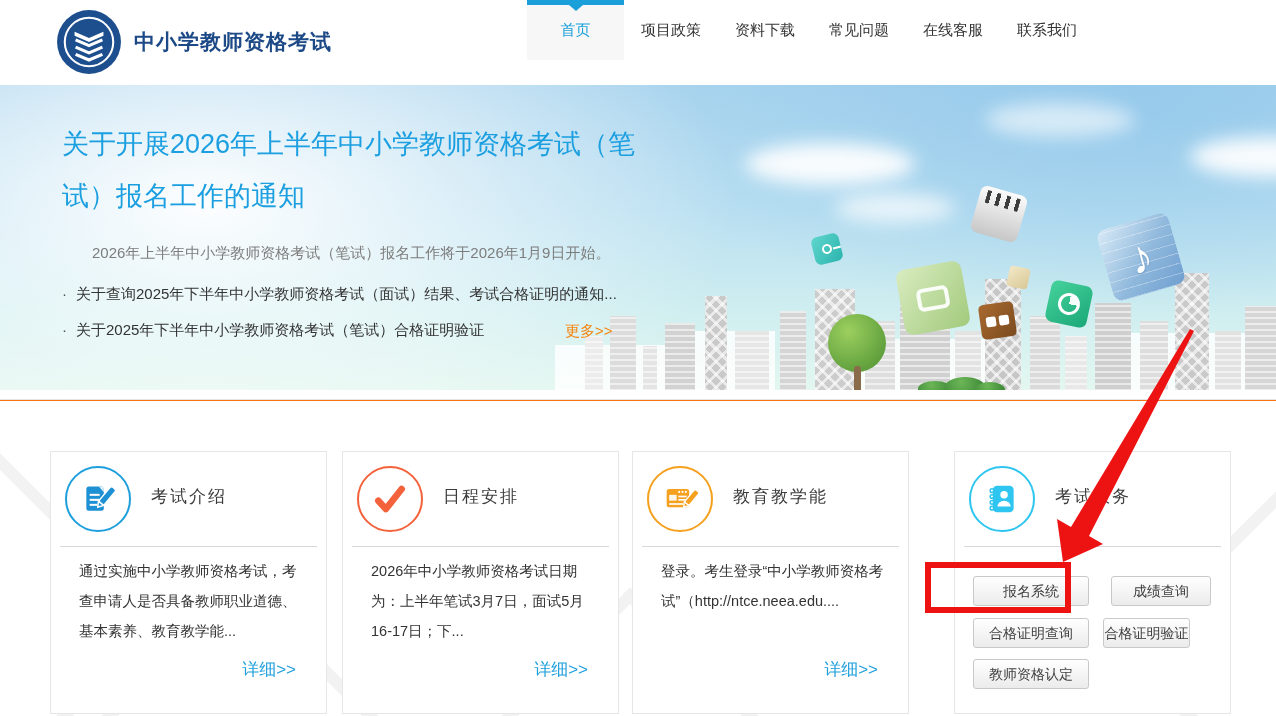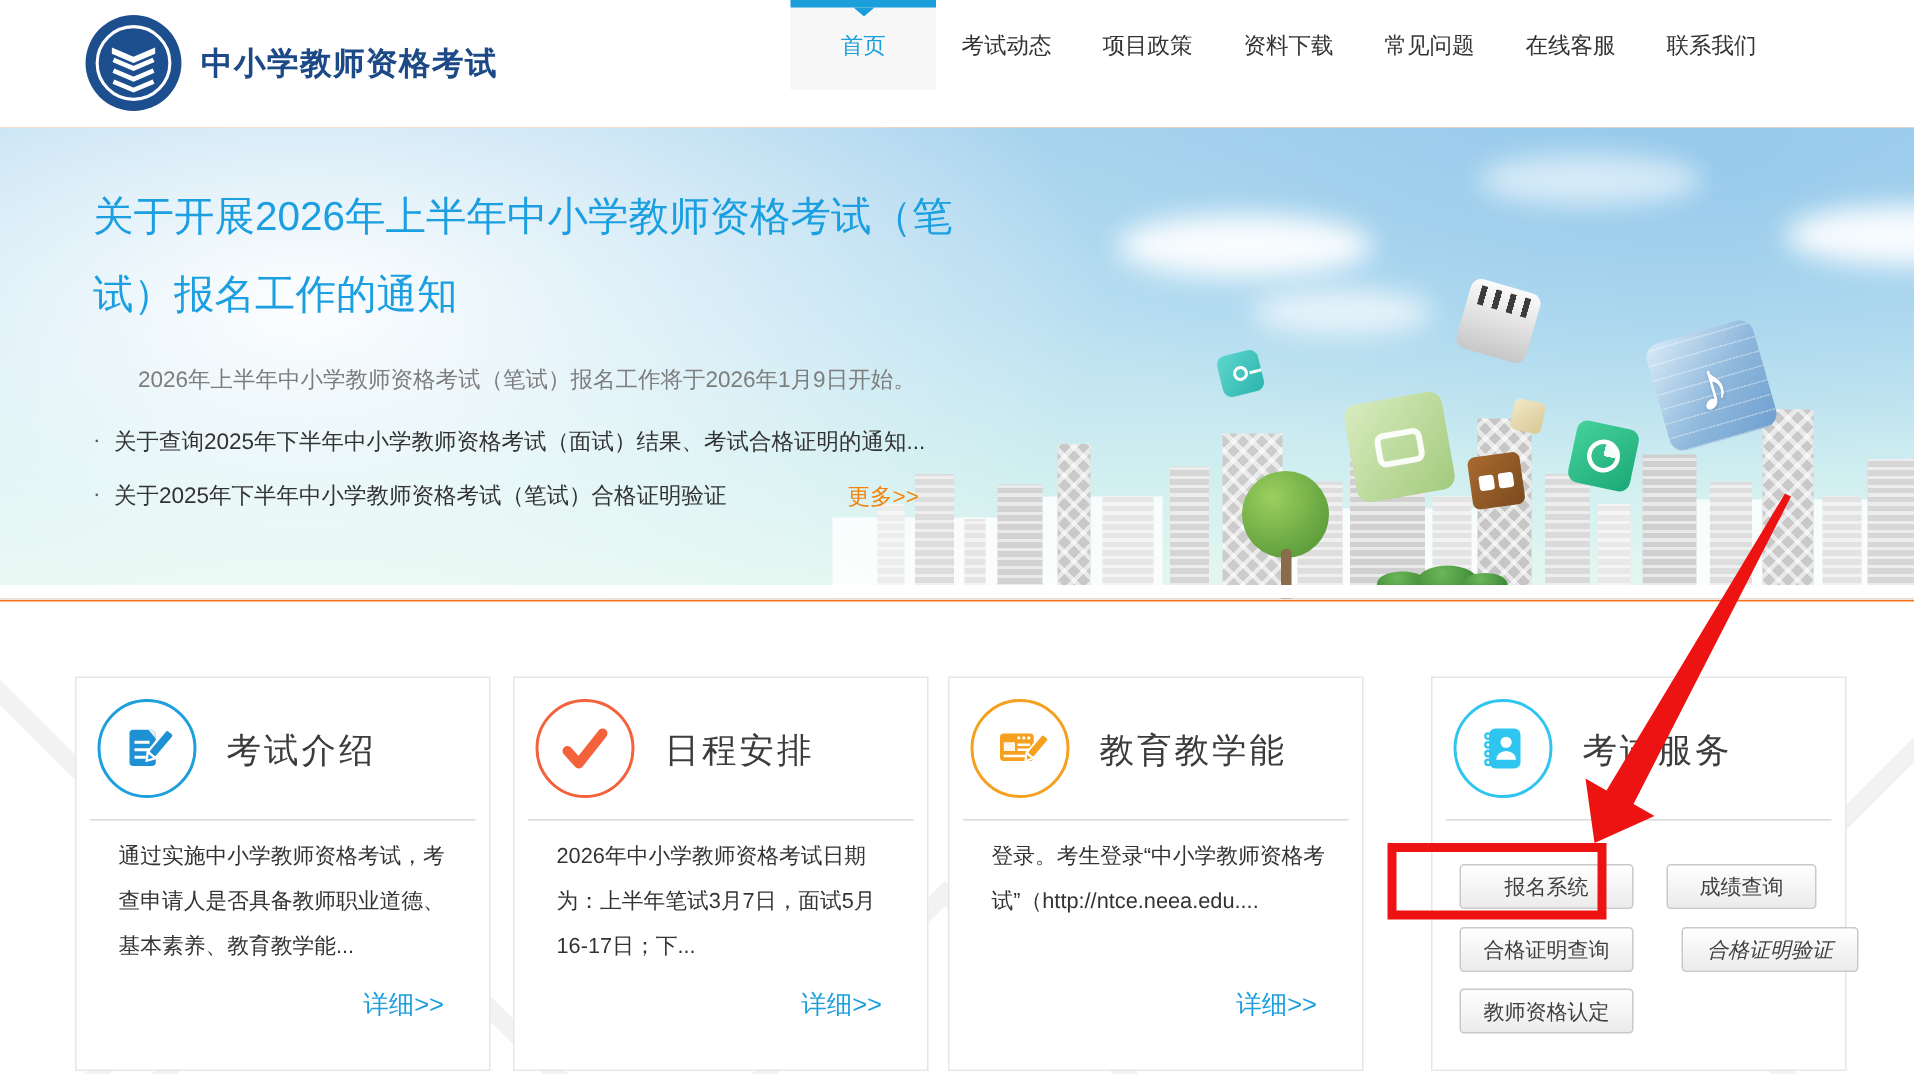--- a/index.html
+++ b/index.html
@@ -73,21 +73,21 @@
   .content { position:absolute; left:0; top:401px; width:1276px; height:315px; background:#fff; }
   .bgmark { position:absolute; border:12px solid #f2f2f2; transform:rotate(45deg); }
   .card { position:absolute; top:50px; width:277px; height:263px; background:#fff; border:1px solid #e6e6e6; z-index:2; }
   .card-icon { position:absolute; left:14px; top:14px; width:66px; height:66px; border-radius:50%; display:flex;
                align-items:center; justify-content:center; }
   .card-icon svg { width:40px; height:40px; }
   .ci-blue   { border:2px solid #1e9fdd; }
   .ci-red    { border:2px solid #f4623c; }
   .ci-orange { border:2px solid #f5a01e; }
   .ci-cyan   { border:2px solid #2ec6f0; }
-  .card-title { position:absolute; left:100px; top:33px; font-size:23px; color:#3c3c3c; letter-spacing:2px; }
+  .card-title { position:absolute; left:100px; top:33px; font-size:17px; color:#3c3c3c; letter-spacing:2px; }
   .card-divider { position:absolute; left:9px; right:9px; top:94px; border-top:1px solid #d9d9d9; }
   .card-body { position:absolute; left:28px; right:18px; top:104px; font-size:14.5px; line-height:30px; color:#333; }
   .card-link { position:absolute; right:30px; top:206px; font-size:17px; color:#1e9fdd; cursor:pointer; }
   .svc-btn { position:absolute; height:30px; line-height:28px; text-align:center; font-size:14px; color:#404040;
              background:linear-gradient(180deg,#ffffff,#ebebeb); border:1px solid #c9c9c9; border-radius:3px; cursor:pointer; }
 
   
   .hl-box { position:absolute; left:925px; top:562px; width:146px; height:51px; border:6px solid #ee1313; z-index:40; pointer-events:none; }
   .arrow-svg { position:absolute; left:0; top:0; width:1276px; height:716px; z-index:41; pointer-events:none; }
 </style>
@@ -106,23 +106,20 @@
         <path d="M19 37 l13 5.5 13-5.5" stroke="#fff" stroke-width="3" fill="none"></path>
         <path d="M19 44 l13 5.5 13-5.5" stroke="#fff" stroke-width="3" fill="none"></path>
       </svg>
       <span class="brand-title">中小学教师资格考试</span>
     </div>
     <div class="nav">
       <div class="nav-item active">
         <span class="topbar"></span>
         <span>首页</span>
       </div>
-      <div class="nav-item">
-          <span>考试动态</span>
-        </div>
       <div class="nav-item">
           <span>项目政策</span>
         </div>
       <div class="nav-item">
           <span>资料下载</span>
         </div>
       <div class="nav-item">
           <span>常见问题</span>
         </div>
       <div class="nav-item">
@@ -284,21 +281,21 @@
           <circle cx="12" cy="35" r="2.2" fill="none" stroke="#2ec6f0" stroke-width="1.8"></circle>
           <circle cx="26.5" cy="19" r="4.5" fill="#fff"></circle>
           <path d="M18.5 33 a8 7 0 0 1 16 0 z" fill="#fff"></path>
         </svg>
       </div>
       <div class="card-title">考试服务</div>
       <div class="card-divider"></div>
       <div class="svc-btn" style="left:18px;top:124px;width:116px;">报名系统</div>
       <div class="svc-btn" style="left:156px;top:124px;width:100px;">成绩查询</div>
       <div class="svc-btn" style="left:18px;top:166px;width:116px;">合格证明查询</div>
-      <div class="svc-btn" style="left:166px;top:166px;width:118px;font-style:italic;">合格证明验证</div>
+      <div class="svc-btn" style="left:148px;top:166px;width:87px;">合格证明验证</div>
       <div class="svc-btn" style="left:18px;top:207px;width:116px;">教师资格认定</div>
     </div>
   </div>
 
   <div class="hl-box"></div>
   <svg class="arrow-svg">
     <polygon points="1190,329 1194,331 1089,536 1103,544 1063,562 1057,519 1071,527" fill="#ee1313"></polygon>
   </svg>
 
 </div>

